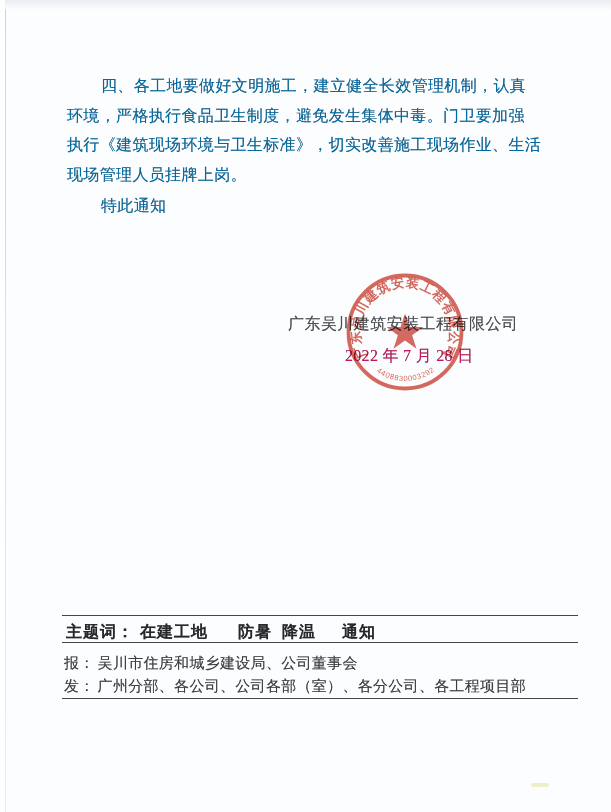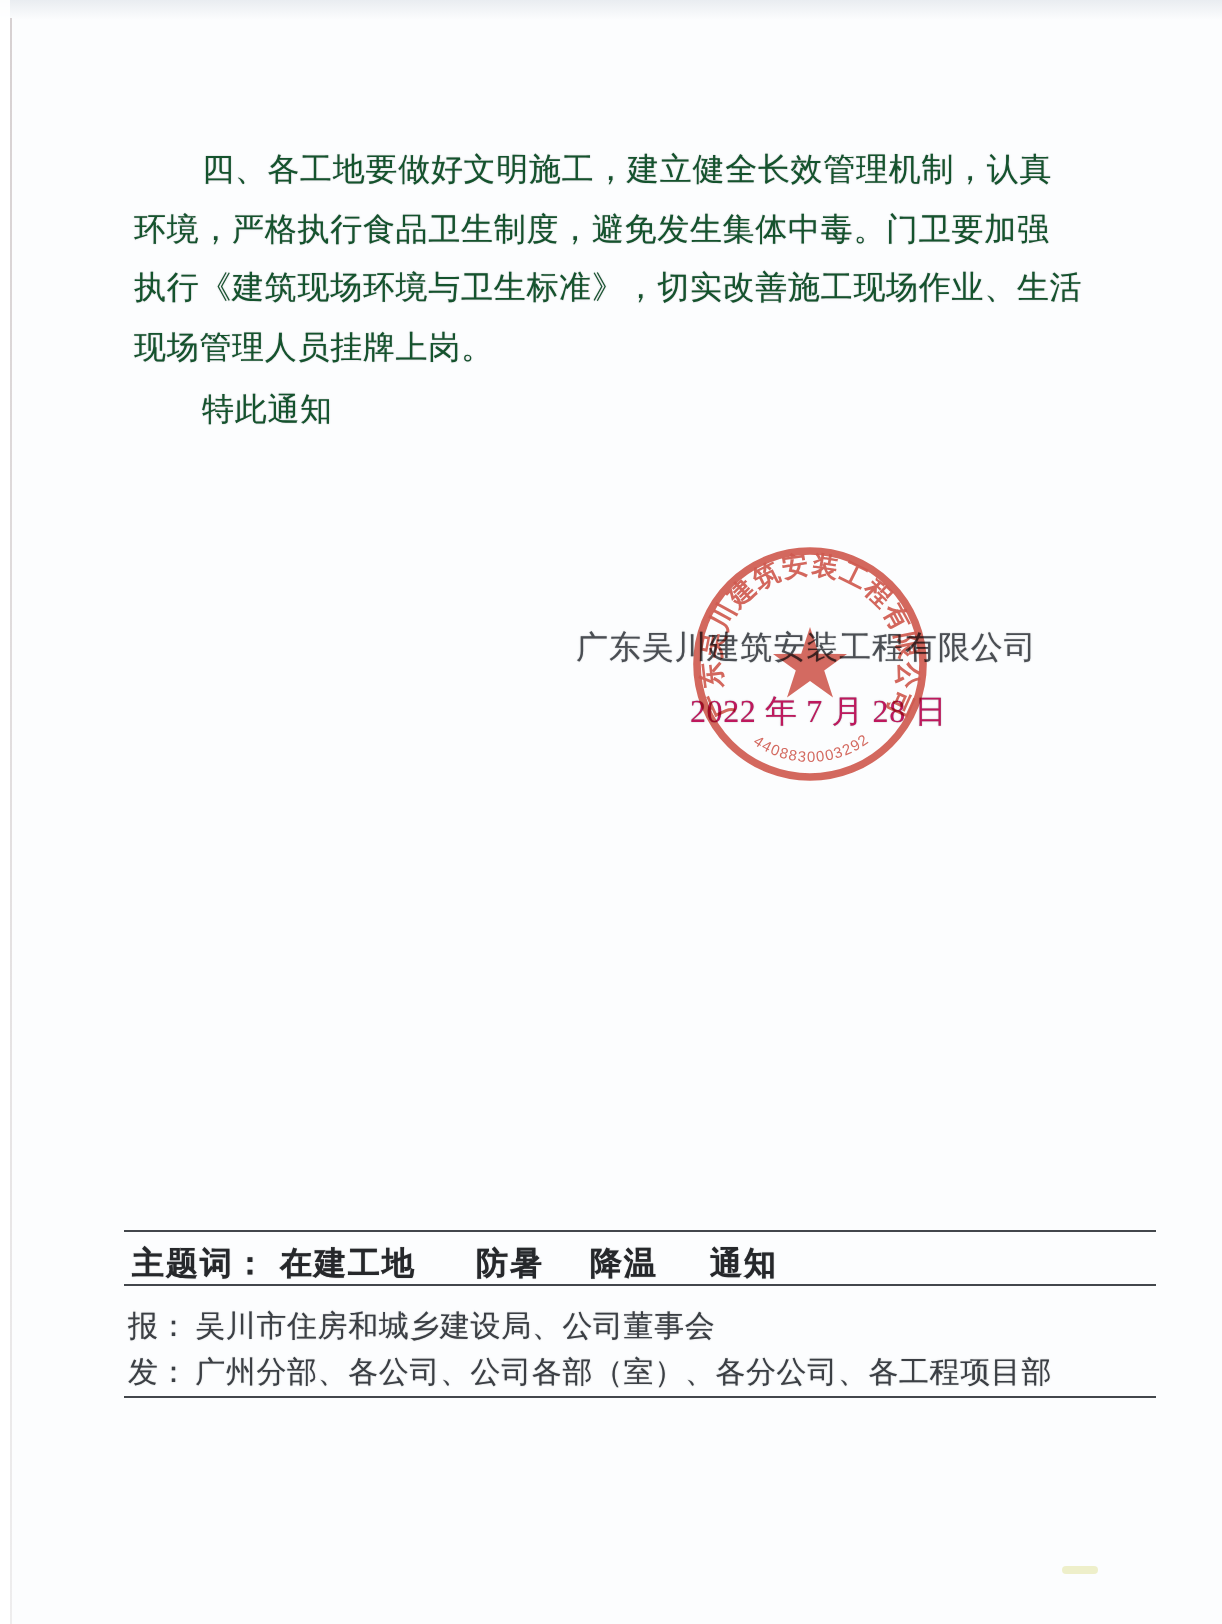--- a/index.html
+++ b/index.html
@@ -25,21 +25,21 @@
     background: rgba(255,255,255,0.85);
   }
   .speck {
     position: absolute; left: 531px; top: 783px; width: 18px; height: 4px;
     background: rgba(222,222,140,0.45); border-radius: 2px;
   }
   
   .body-text {
     position: absolute; left: 67px; top: 71px; width: 478px;
     font-size: 16px; line-height: 29.5px; letter-spacing: 0.35px;
-    color: #14532d;
+    color: #0369a1;
     text-shadow: 0 0 0.6px rgba(71,75,80,0.55);
   }
   .body-line { white-space: nowrap; }
   .indent { padding-left: 34px; }
   .closing-line { margin-top: 2px; }
   
   .sig-company {
     position: absolute; left: 288px; top: 314px;
     font-size: 16px; letter-spacing: 0.45px; white-space: nowrap;
     color: #4a4e53; text-shadow: 0 0 0.6px rgba(74,78,83,0.55);
@@ -63,21 +63,21 @@
   .rule-mid { top: 642px; }
   .rule-bottom { top: 698px; }
   .subject-row {
     position: absolute; left: 66px; top: 622px; white-space: nowrap;
     font-family: "Liberation Sans", "DejaVu Sans", sans-serif;
     font-weight: bold; font-size: 16px; letter-spacing: 1px; color: #26282b;
     text-shadow: 0 0 0.5px rgba(38,40,43,0.5);
   }
   .subject-row .kw1 { margin-left: 6px; }
   .subject-row .kw2 { margin-left: 30px; text-align: right; }
-  .subject-row .kw3 { margin-left: 23px; }
+  .subject-row .kw3 { margin-left: 10px; }
   .subject-row .kw4 { margin-left: 26px; }
   .footer-row {
     position: absolute; left: 64px; white-space: nowrap;
     font-size: 15px; letter-spacing: 0.3px; color: #3b3f44;
     text-shadow: 0 0 0.6px rgba(59,63,68,0.5);
   }
   .report-row { top: 654px; }
   .distribute-row { top: 677px; }
   .footer-row .row-label { margin-right: 3px; }
 </style>

